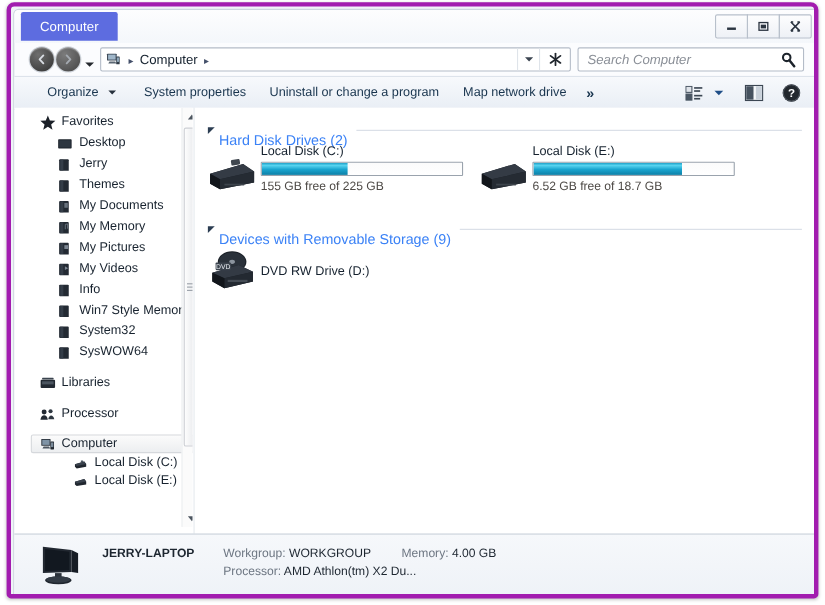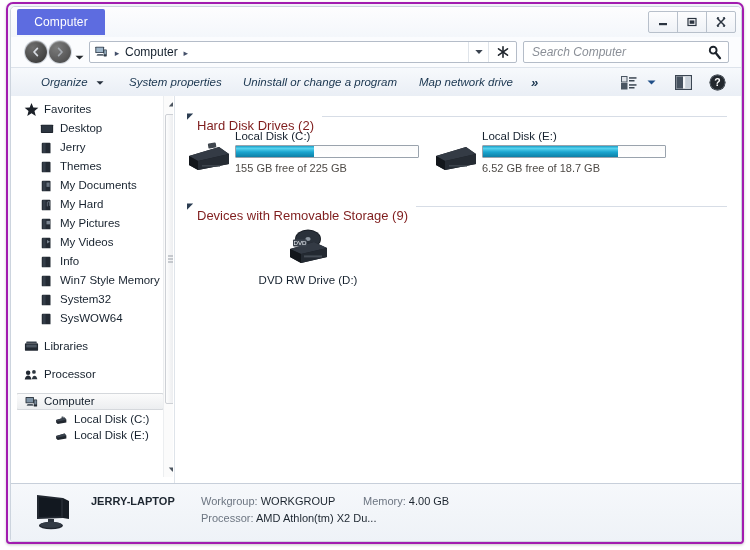--- a/index.html
+++ b/index.html
@@ -14,21 +14,21 @@
     width: 750px; height: 550px;
     background: #ffffff;
   }
 
   
   .window {
     position: absolute;
     left: 6px; top: 2px;
     width: 738px; height: 542px;
     background: #f0f3f8;
-    border: 2px solid #a21caf;
+    border: 4px solid #a21caf;
     border-radius: 7px 7px 4px 4px;
     box-shadow: 0 1px 3px rgba(0,0,0,0.22);
     box-sizing: border-box;
     overflow: hidden;
   }
   .window-inner {
     position: absolute;
     left: 2px; top: 2px;
     width: 732px; height: 536px;
     background: #fbfcfe;
@@ -161,21 +161,20 @@
     border-top: 1px solid #dde3eb;
     border-bottom: 1px solid #c7cfda;
   }
   .tb-item {
     position: absolute; top: 0;
     height: 29px; line-height: 29px;
     font-size: 11.5px;
     color: #18344e;
     padding: 0 8px;
     white-space: nowrap;
-    font-style: italic;
   }
   .tb-caret { display:inline-block; margin-left: 5px; vertical-align: middle; }
   .tb-right {
     position: absolute; top: 0; height: 29px;
     display: flex; align-items: center;
   }
   .tb-icon { margin: 0 5px; display: flex; align-items: center; }
 
   
   .body {
@@ -184,21 +183,21 @@
     width: 730px; height: 387px;
     background: #ffffff;
   }
   .navpane {
     position: absolute;
     left: 6px; top: 0;
     width: 156px; height: 387px;
     background: #ffffff;
     overflow: hidden;
   }
-  .nav-list { position: absolute; left: 0; top: 4px; width: 148px; }
+  .nav-list { position: absolute; left: 10px; top: 4px; width: 148px; }
   .nav-item {
     position: relative;
     height: 19px; line-height: 19px;
     padding-left: 14px;
     font-size: 11.5px;
     color: #17222e;
     white-space: nowrap;
     display: flex; align-items: center;
   }
   .nav-item.root { padding-left: 6px; font-weight: normal; }
@@ -266,21 +265,21 @@
   .group-head {
     position: relative;
     height: 22px;
     display: flex;
     align-items: center;
     margin-left: 8px;
   }
   .group-arrow { width: 14px; display: flex; align-items: center; justify-content: center; }
   .group-title {
     font-size: 13px;
-    color: #7f1d1d;
+    color: #3b82f6;
     white-space: nowrap;
     margin-right: 8px;
     margin-top: 19px;
   }
   .group-rule {
     flex: 1 1 auto;
     height: 1px;
     background: #d7dde6;
     margin-right: 14px;
   }
@@ -317,21 +316,20 @@
     font-size: 11px;
     color: #4e4a46;
     margin-top: 4px;
     white-space: nowrap;
   }
   .tile-simple {
     position: absolute;
     display: flex;
     align-items: center;
     height: 46px;
-    flex-direction: column;
   }
   .tile-simple .tile-icon { padding-top: 0; }
   .tile-simple .tile-name { margin-bottom: 0; }
 
   
   .details {
     position: absolute;
     left: 0; top: 476px;
     width: 730px; height: 58px;
     background: linear-gradient(to bottom, #f6f8fb 0%, #eef2f7 100%);
@@ -546,21 +544,21 @@
             </div>
 
             <div class="nav-item child">
               <span class="ico">
                 <svg width="14" height="14" viewBox="0 0 16 16">
                   <path d="M3 2 h8 a1 1 0 0 1 1 1 v11 h-9 a1 1 0 0 1 -1 -1 v-10 a1 1 0 0 1 1 -1 z" fill="#232a33"></path>
                   <rect x="3.2" y="2.4" width="3.2" height="11.2" fill="#343d48"></rect>
                   <path d="M8.4 9.6 V4.6 l2.4 -0.6 v5" stroke="#68727e" stroke-width="1" fill="none"></path>
                 </svg>
               </span>
-              <span>My Hard</span>
+              <span>My Memory</span>
             </div>
 
             <div class="nav-item child">
               <span class="ico">
                 <svg width="14" height="14" viewBox="0 0 16 16">
                   <path d="M3 2 h8 a1 1 0 0 1 1 1 v11 h-9 a1 1 0 0 1 -1 -1 v-10 a1 1 0 0 1 1 -1 z" fill="#232a33"></path>
                   <rect x="3.2" y="2.4" width="3.2" height="11.2" fill="#343d48"></rect>
                   <rect x="7.4" y="4.4" width="4" height="4" fill="#7c8692"></rect>
                 </svg>
               </span>

